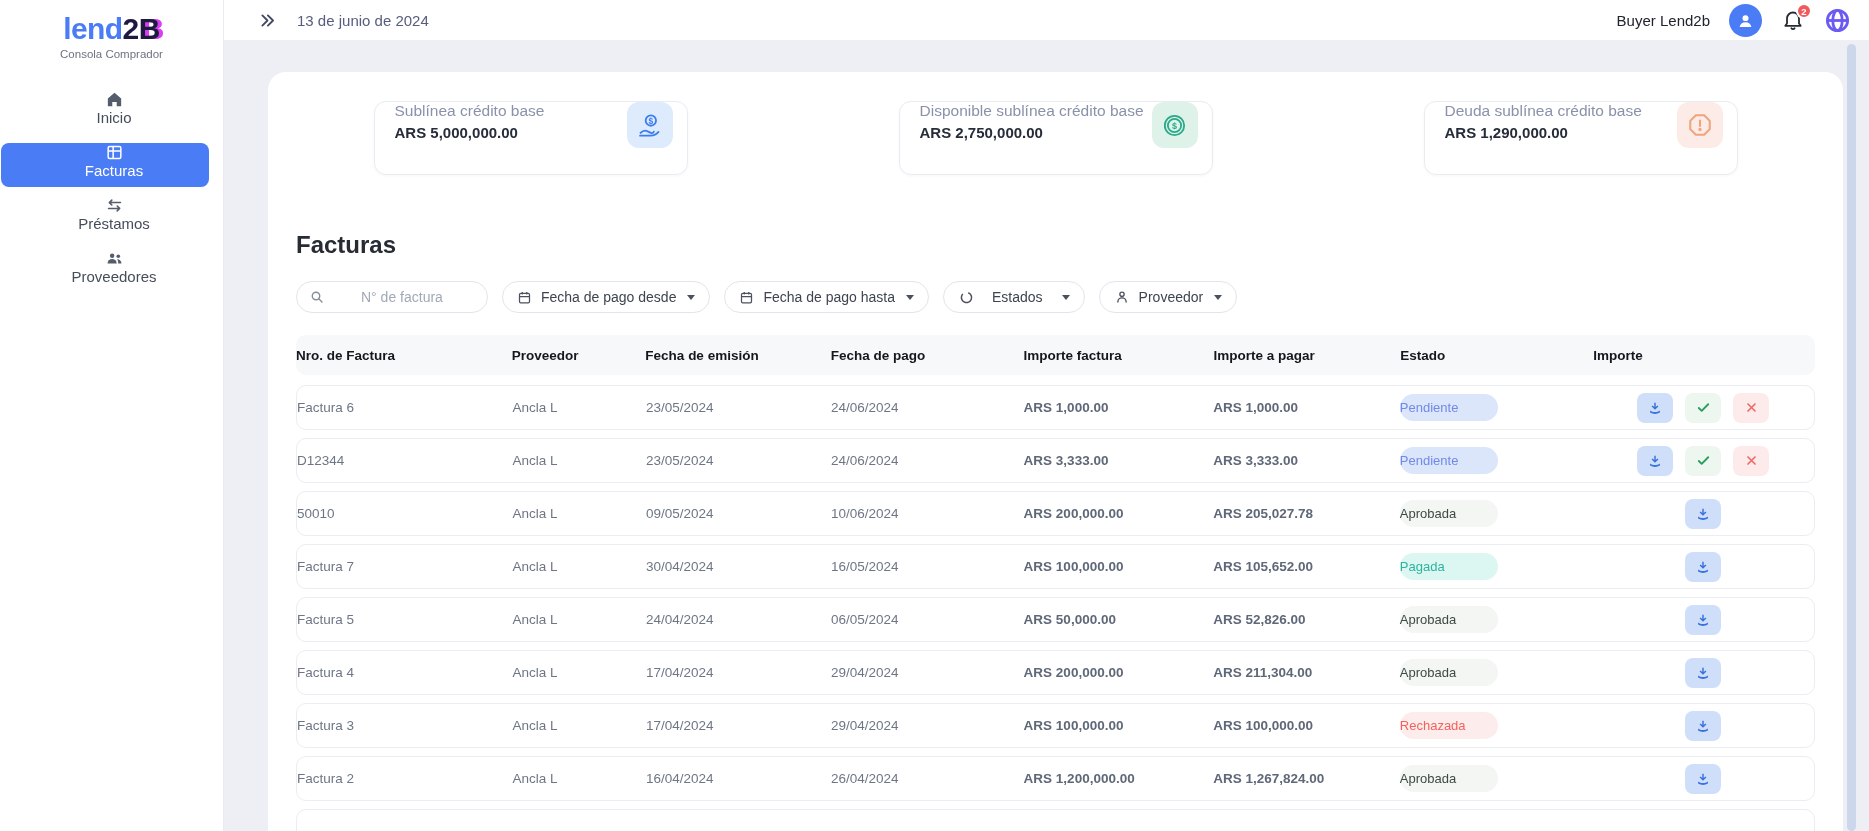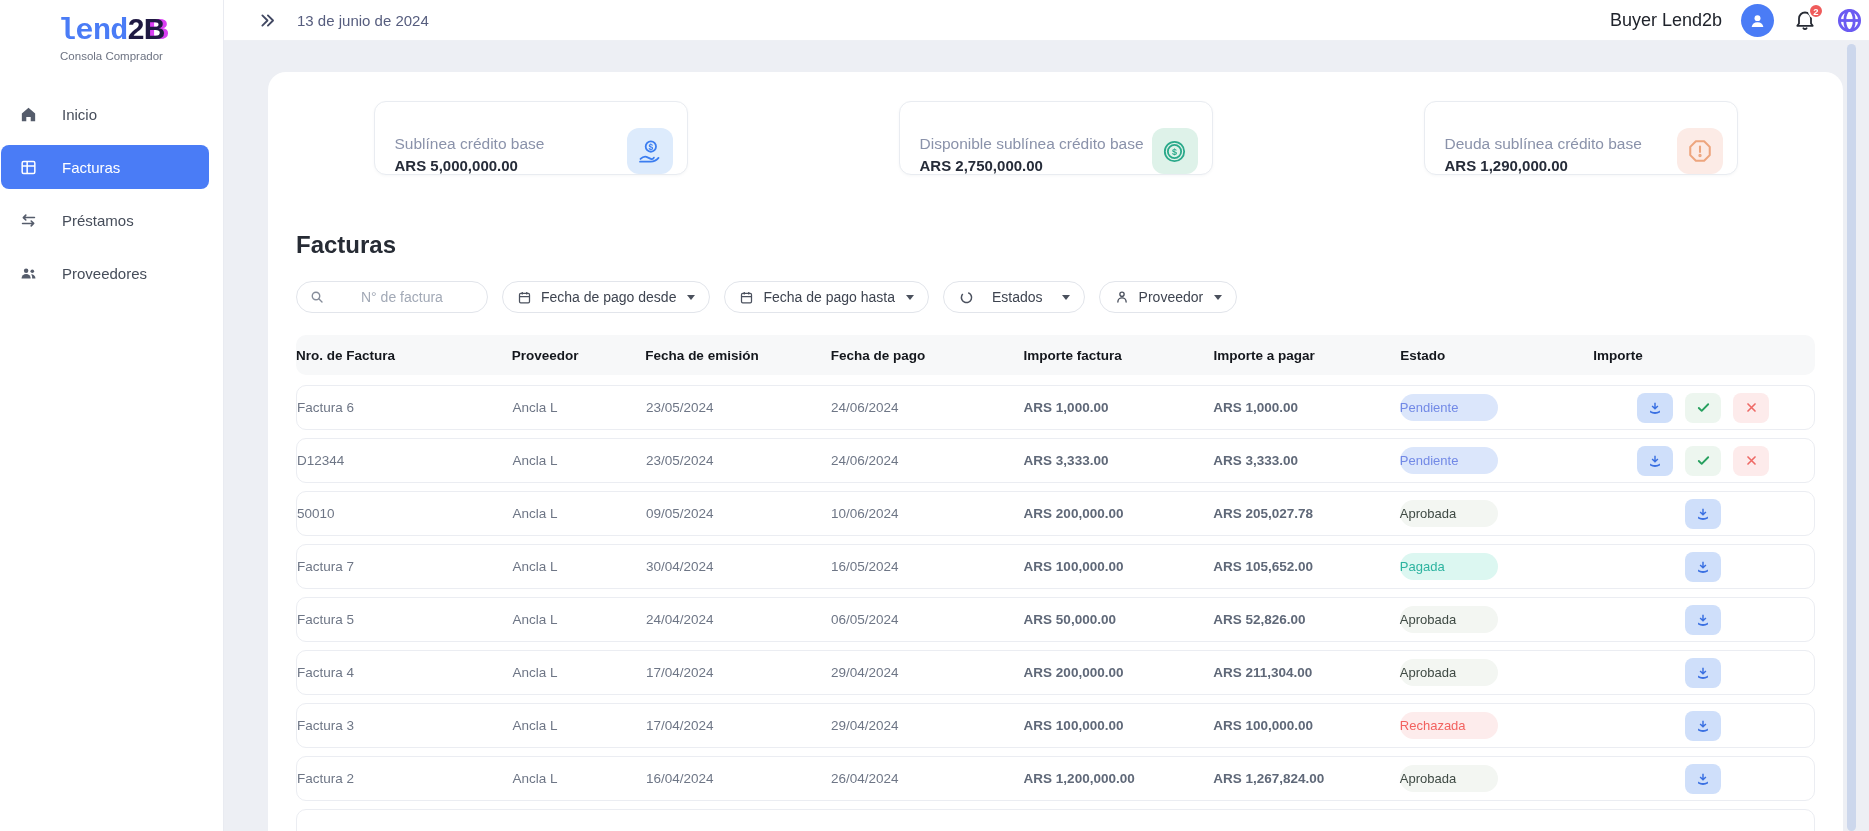--- a/index.html
+++ b/index.html
@@ -5,54 +5,54 @@
   * { margin:0; padding:0; box-sizing:border-box; }
   html,body { width:1869px; height:831px; overflow:hidden; }
   body { font-family:"Liberation Sans", sans-serif; background:#edeff4; }
   .app { position:relative; width:1869px; height:831px; overflow:hidden; }
 
   
   .sidebar { position:absolute; left:0; top:0; bottom:0; width:224px; background:#fff;
              border-right:1px solid #e9ebf1; z-index:5; }
   .logo-wrap { text-align:center; padding-top:14px; }
   .logo-text { font-size:30px; font-weight:700; letter-spacing:-0.6px; line-height:1; }
-  .logo-lend { color:#4a7cf6;font-family:Liberation Mono, monospace; }
+  .logo-lend { color:#4a7cf6; }
   .logo-2 { color:#1f1942; }
   .logo-b { color:#1f1942; text-shadow:4px 0 0 #d93ef2; }
   .logo-subtitle { font-size:11.5px; color:#6d7382; margin-top:4px; }
   .nav { margin-top:30px; }
-  .nav-item { display:flex; align-items:center; gap:24px; height:44px; padding-left:18px;
-              margin:0 14px 9px 1px; border-radius:8px; color:#464d5a; font-size:15px; cursor:pointer; }
+  .nav-item { display:flex; align-items:center; gap:0; height:44px; padding-left:18px;
+              margin:0 14px 9px 1px; border-radius:8px; color:#464d5a; font-size:15px; cursor:pointer;flex-direction:column; }
   .nav-item svg { flex:0 0 auto; }
   .nav-item.active { background:#4a7cf6; color:#fff; }
 
   
   .topbar { position:absolute; left:224px; right:0; top:0; height:41px; background:#fff;
-            border-bottom:1px solid #eef0f4; display:flex; align-items:center; padding:0 0 0 34px; z-index:4; }
+            border-bottom:1px solid #eef0f4; display:flex; align-items:center; padding:0 12px 0 34px; z-index:4; }
   .collapse-btn { display:flex; align-items:center; cursor:pointer; }
   .topbar-date { margin-left:20px; font-size:15px; color:#565d7e; }
   .topbar-right { margin-left:auto; display:flex; align-items:center; gap:19px; padding-right:6px; }
-  .user-name { font-size:18px; color:#20242c; }
+  .user-name { font-size:15px; color:#20242c; }
   .avatar { width:33px; height:33px; border-radius:50%; background:#4a7cf6; display:flex;
             align-items:center; justify-content:center; cursor:pointer; }
   .bell-wrap { position:relative; cursor:pointer; display:flex; }
   .bell-badge { position:absolute; top:-5px; right:-7px; min-width:16px; height:16px; padding:0 3px;
                 background:#ef5b5b; border:2px solid #fff; border-radius:9px; color:#fff; font-size:9.5px;
                 font-weight:700; display:flex; align-items:center; justify-content:center; }
   .globe-wrap { cursor:pointer; display:flex; }
 
   
   .content { position:absolute; left:224px; right:0; top:41px; bottom:0; background:#edeff4; }
   .panel { position:absolute; left:44px; top:31px; width:1575px; height:900px; background:#fff;
            border-radius:18px 18px 0 0; }
 
   
   .cards { display:grid; grid-template-columns:repeat(3,1fr); justify-items:center; padding-top:29px; }
   .card { width:314px; height:74px; background:#fff; border:1px solid #e9ecf1; border-radius:12px;
-          box-shadow:0 1px 3px rgba(25,39,80,0.04); display:flex; align-items:flex-end;
+          box-shadow:0 1px 3px rgba(25,39,80,0.04); display:flex; align-items:flex-start;
           padding:0 14px 0 20px; gap:10px; }
   .card-text { flex:1; min-width:0; }
   .card-title { font-size:15.5px; color:#8a92aa; white-space:nowrap; }
   .card-amount { font-size:15px; font-weight:700; color:#262c39; margin-top:4px; }
   .icon-box { width:46px; height:46px; border-radius:12px; display:flex; align-items:center; justify-content:center; }
 
   
   .invoices { padding:0 28px; }
   .section-title { margin-top:56px; font-size:24px; font-weight:600; color:#262b34; }
   .filters { display:flex; align-items:center; gap:14px; margin-top:22px; }

